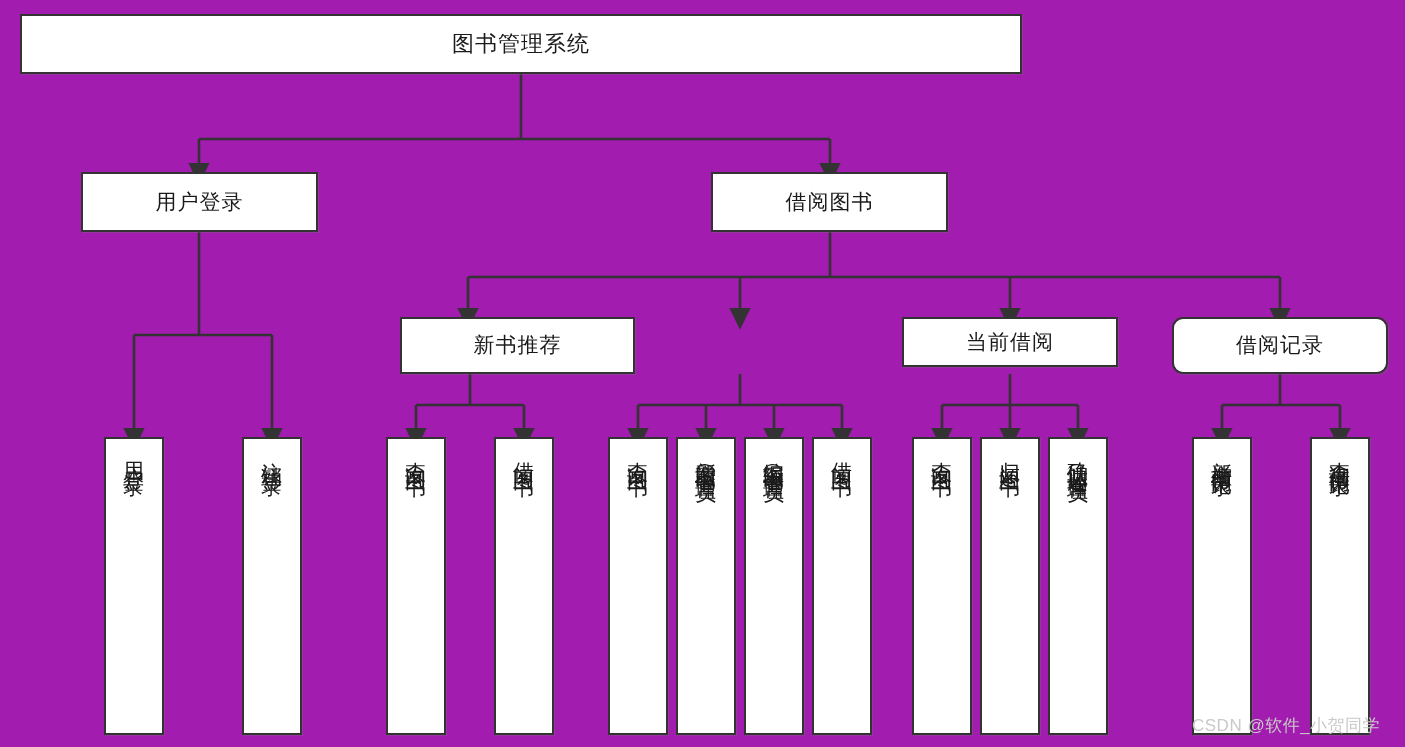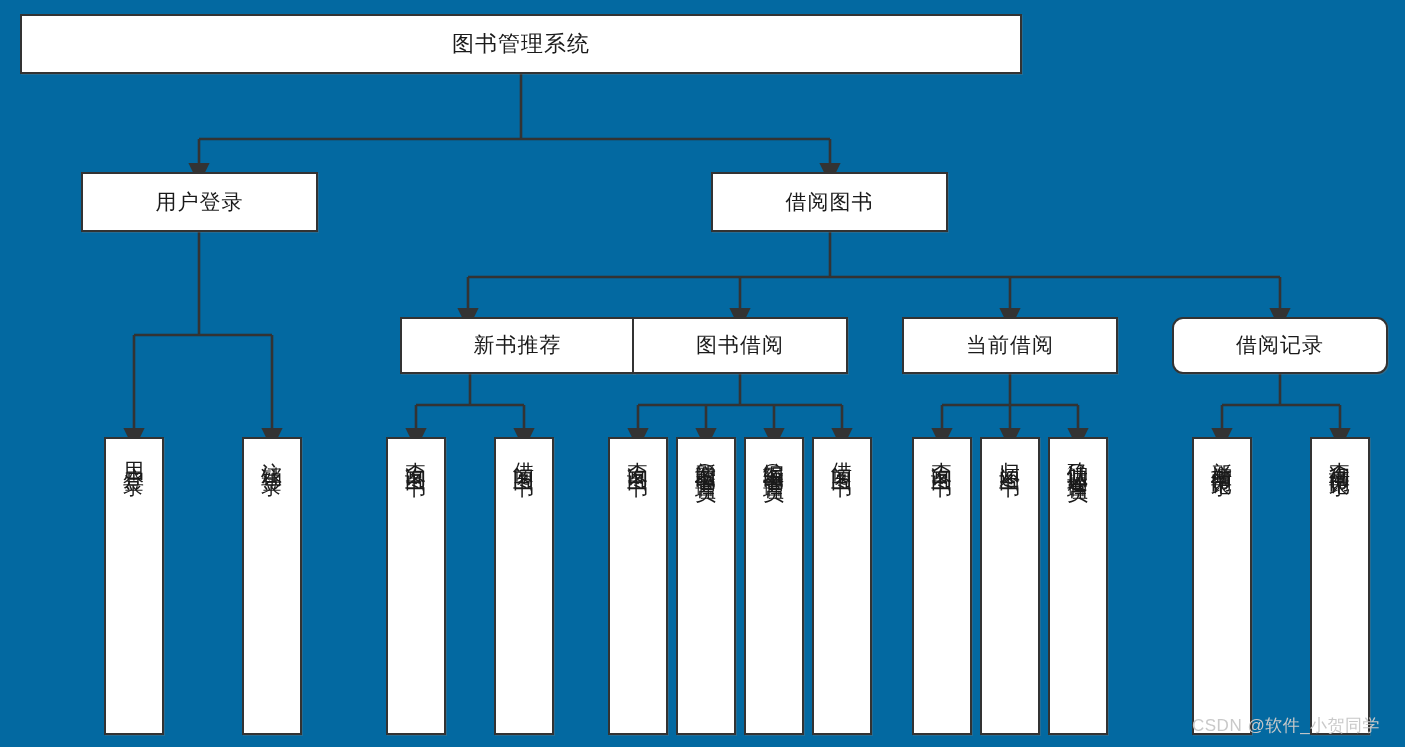--- a/index.html
+++ b/index.html
@@ -8,21 +8,21 @@
     padding: 0;
     background: #ffffff;
   }
   body {
     font-family: "Liberation Sans", "DejaVu Sans", sans-serif;
   }
   #canvas {
     position: relative;
     width: 1405px;
     height: 747px;
-    background: #0369a1;
+    background: #a21caf;
     overflow: hidden;
   }
   #edges {
     position: absolute;
     left: 0;
     top: 0;
     width: 1405px;
     height: 747px;
     pointer-events: none;
   }
@@ -137,24 +137,21 @@
   <div class="node horiz" style="left:81px; top:172px; width:237px; height:60px;">
     <span>用户登录</span>
   </div>
   <div class="node horiz" style="left:711px; top:172px; width:237px; height:60px;">
     <span>借阅图书</span>
   </div>
 
   <div class="node horiz" style="left:370px; top:317px; width:235px; height:57px;margin-left:30px;">
     <span>新书推荐</span>
   </div>
-  <div class="node horiz" style="left:632px; top:317px; width:216px; height:57px;">
-    <span>图书借阅</span>
-  </div>
-  <div class="node horiz" style="left:902px; top:317px; width:216px; height:57px;">
+  <div class="node horiz" style="left:902px; top:317px; width:216px; height:50px;">
     <span>当前借阅</span>
   </div>
   <div class="node horiz" style="left:1172px; top:317px; width:216px; height:57px;border-radius:11px;">
     <span>借阅记录</span>
   </div>
 
   <div class="node leaf" style="left:104px; top:437px; width:60px; height:298px;">
     <span class="vtext">用户登录</span>
   </div>
   <div class="node leaf" style="left:242px; top:437px; width:60px; height:298px;">

